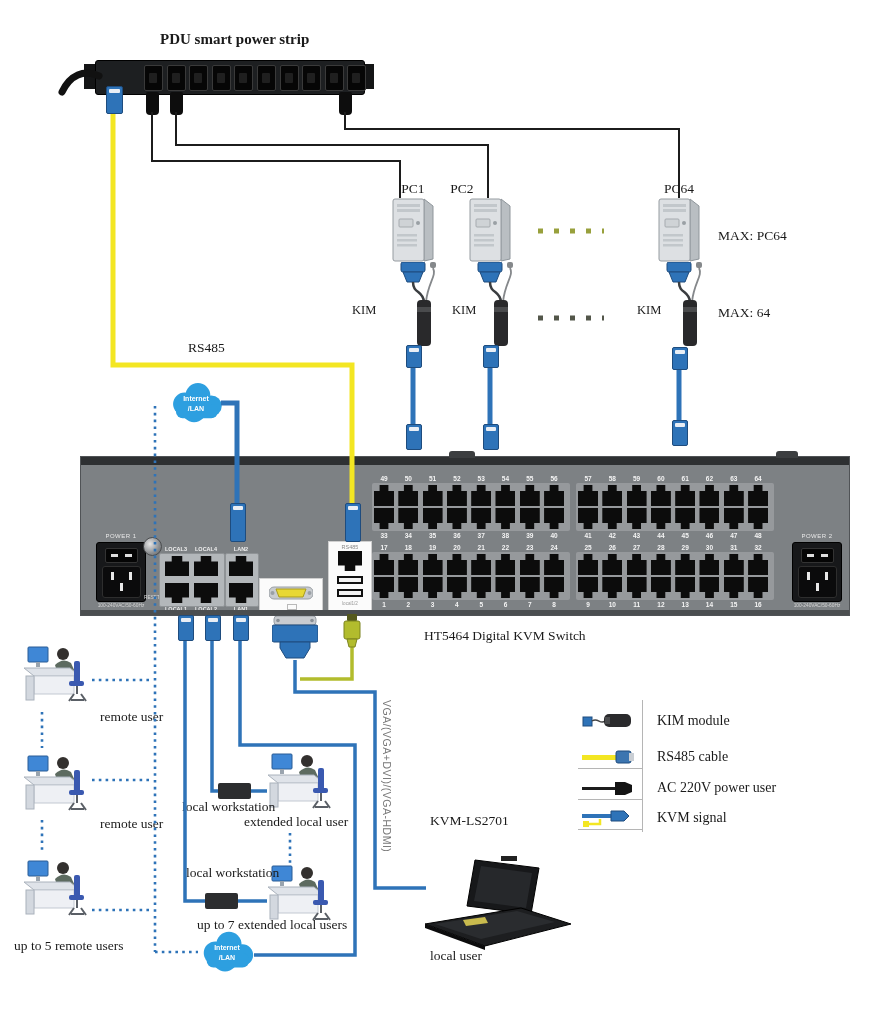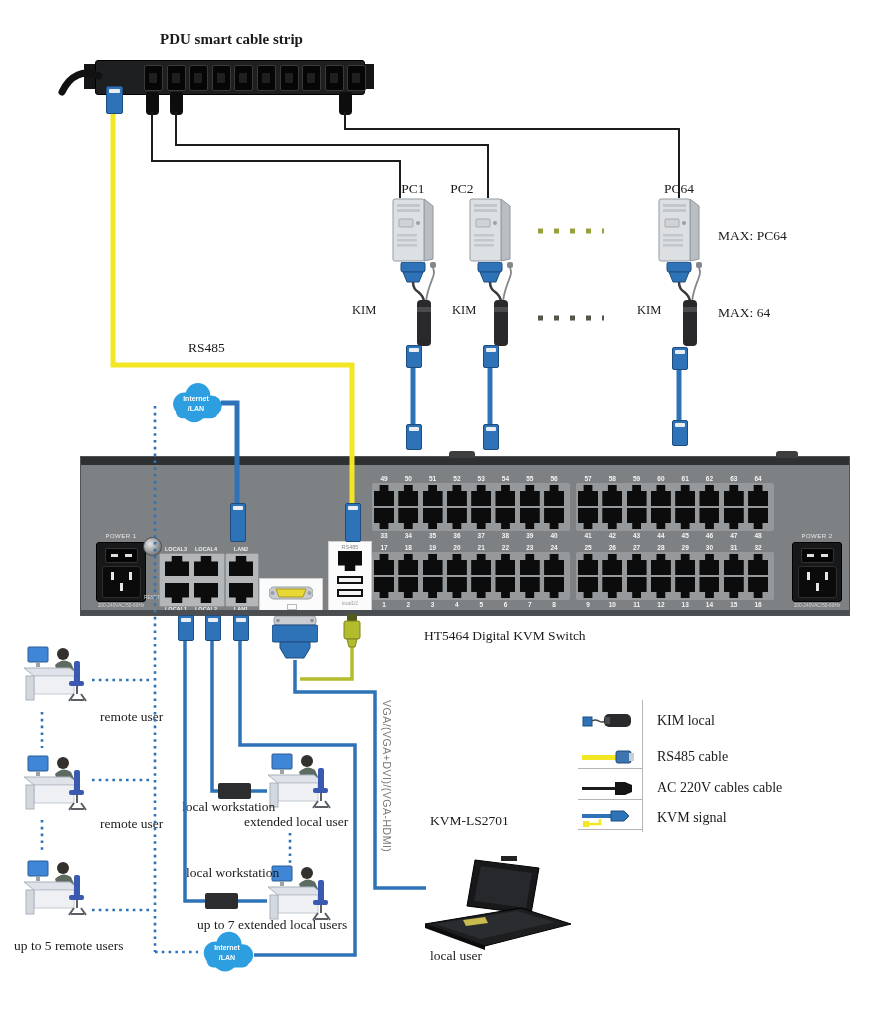--- a/index.html
+++ b/index.html
@@ -123,21 +123,21 @@
     <path class="w wdot" d="M92 680 H152"></path>
     <path class="w wdot" d="M92 780 H152"></path>
     <path class="w wdot" d="M92 910 H152"></path>
     <path class="w wdot" d="M42 712 V748"></path>
     <path class="w wdot" d="M42 820 V852"></path>
     <path class="w wdot" d="M290 833 V867"></path>
     <path class="w wolive" d="M538 231 H604"></path>
     <path class="w wdark" d="M538 318 H604"></path>
   </svg>
 
-  <div class="lbl b" style="left:160px;top:31px;font-size:15px;">PDU smart cable strip</div>
+  <div class="lbl b" style="left:160px;top:31px;font-size:15px;">PDU smart power strip</div>
   <div class="abs pdu-bracket" style="left:84px;"></div>
   <div class="abs pdu-bracket" style="left:362px;"></div>
   <div class="abs pdu-body">
     <div class="pdu-outlets">
         <div class="outlet" style="position: relative;"></div>
         <div class="outlet" style="position: relative;"></div>
         <div class="outlet" style="position: relative;"></div>
         <div class="outlet" style="position: relative;"></div>
         <div class="outlet" style="position: relative;"></div>
         <div class="outlet" style="position: relative;"></div>
@@ -611,40 +611,40 @@
   <div class="abs legend" id="legend">
       <div class="lg-row" style="height: 42px;">
         <div class="lg-icon">
           <svg width="56" height="22" viewBox="0 0 56 22">
    <rect x="1" y="7" width="9" height="9" fill="var(--cable-blue)" stroke="#1e4c7e"></rect>
    <path d="M10 11 C16 7 18 15 23 11" stroke="#444" stroke-width="1.5" fill="none"></path>
    <rect x="22" y="4" width="27" height="13" rx="5" fill="#2a2a2c"></rect>
    <rect x="23" y="7" width="5" height="7" fill="#4a4b4d"></rect>
           </svg>
         </div>
-        <div class="lg-label">KIM local</div>
+        <div class="lg-label">KIM module</div>
       </div>
       <div class="lg-row" style="height: 30px;">
         <div class="lg-icon lg-sep">
           <svg width="56" height="22" viewBox="0 0 56 22">
    <rect x="0" y="9" width="36" height="5" fill="var(--rs485-yellow)"></rect>
    <rect x="34" y="5" width="15" height="12" rx="2" fill="#3c75b0" stroke="#1e4c7e"></rect>
    <rect x="47" y="7" width="5" height="8" fill="#c9ced4"></rect>
           </svg>
         </div>
         <div class="lg-label">RS485 cable</div>
       </div>
       <div class="lg-row" style="height: 32px;">
         <div class="lg-icon lg-sep">
           <svg width="56" height="22" viewBox="0 0 56 22">
    <rect x="0" y="10" width="34" height="3" fill="#1c1c1c"></rect>
    <path d="M33 5 h10 l7 3 v7 l-7 3 h-10 z" fill="#141414"></path>
           </svg>
         </div>
-        <div class="lg-label">AC 220V cables cable</div>
+        <div class="lg-label">AC 220V power user</div>
       </div>
       <div class="lg-row" style="height: 28px;">
         <div class="lg-icon lg-sep">
           <svg width="56" height="22" viewBox="0 0 56 22">
    <rect x="0" y="7" width="30" height="4" fill="var(--cable-blue)"></rect>
    <path d="M29 4 h13 l5 5 -5 5 h-13 z" fill="var(--cable-blue)" stroke="#1e4c7e"></path>
    <path d="M5 17 h13 v-5" stroke="var(--rs485-yellow)" stroke-width="2.5" fill="none"></path>
    <rect x="1" y="14" width="6" height="6" fill="var(--rs485-yellow)"></rect>
           </svg>
         </div>

